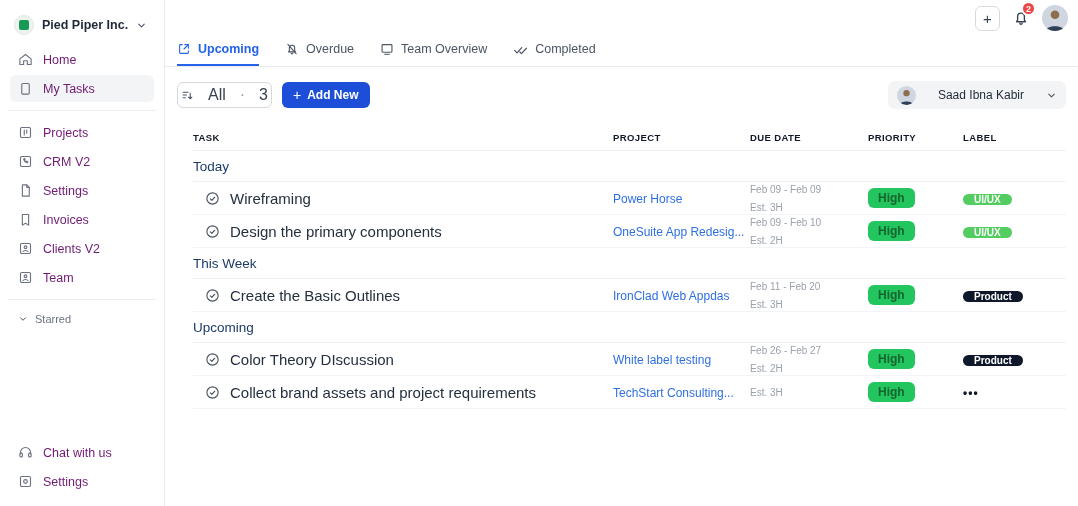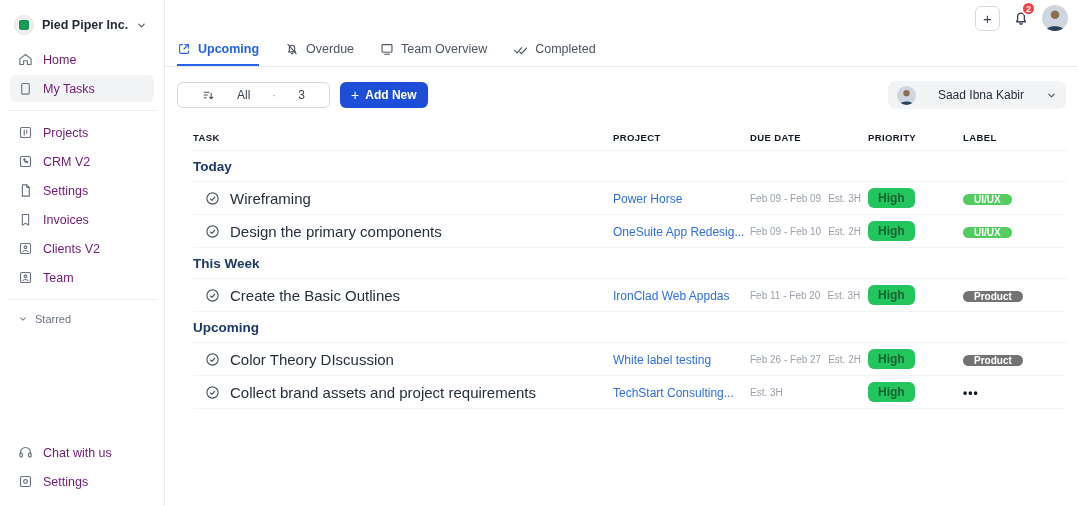--- a/index.html
+++ b/index.html
@@ -38,51 +38,51 @@
   .avatar.small { width:19px; height:19px; }
 
   .tabs-row { display:flex; gap:26px; padding:0 12px; border-bottom:1px solid #e9eaee; height:31px; }
   .tab { display:flex; align-items:center; gap:7px; font-size:12.5px; color:#4b5563;
     padding-bottom:2px; cursor:pointer; border-bottom:2px solid transparent; }
   .tab .ic { display:flex; color:#4b5563; }
   .tab.active { color:#2563eb; font-weight:700; border-bottom-color:#2563eb; }
   .tab.active .ic { color:#2563eb; }
 
   .toolbar { display:flex; align-items:center; gap:10px; padding:14px 12px 16px; }
-  .filter-chip { display:flex; align-items:center; gap:22px; border:1px solid #d6dae0; border-radius:6px;
-    height:26px; padding:0 24px; font-size:12px; color:#374151; background:#fff; cursor:pointer; }
+  .filter-chip { display:flex; align-items:center; gap:14px; border:1px solid #d6dae0; border-radius:6px;
+    height:26px; padding:0 3px; font-size:16px; color:#374151; background:#fff; cursor:pointer; }
   .filter-chip .ic { display:flex; color:#4b5563; }
   .add-new { display:flex; align-items:center; gap:6px; background:#1d4ed8; color:#fff; border:none;
     border-radius:6px; height:26px; padding:0 11px; font-size:12px; font-weight:600; cursor:pointer;
     font-family:"Liberation Sans", sans-serif; }
   .tb-spacer { flex:1; }
   .user-pill { display:flex; align-items:center; gap:22px; background:#f3f4f6; border-radius:7px;
     height:28px; padding:0 9px; font-size:12px; color:#1f2937; cursor:pointer; }
 
   .table-area { padding:0 12px 0 28px; }
   .thead { display:grid; grid-template-columns:420px 137px 118px 95px 1fr; align-items:center;
     height:26px; border-bottom:1px solid #eef0f3; }
   .th { font-size:9.5px; font-weight:700; letter-spacing:.4px; color:#111827; }
 
-  .section-title { height:31px; display:flex; align-items:center; font-size:13.5px; font-weight:700;
+  .section-title { height:31px; display:flex; align-items:center; font-size:13.5px; font-weight:400;
     color:#1c3a69; border-bottom:1px solid #eef0f3; }
   .trow { display:grid; grid-template-columns:420px 137px 118px 95px 1fr; align-items:center;
     min-height:33px; border-bottom:1px solid #f3f4f6; cursor:pointer; }
   .task-cell { display:flex; align-items:center; gap:10px; padding-left:12px; }
   .check { display:flex; color:#4b5563; cursor:pointer; }
   .task-text { font-size:15px; color:#25303f; }
   .plink { font-size:12px; color:#2e6fe0; text-decoration:none; cursor:pointer; }
-  .due-cell { display:flex; justify-content:flex-start; gap:7px; }
+  .due-cell { display:flex; flex-direction:column; justify-content:space-between; gap:7px; }
   .due-range, .due-est { font-size:10px; color:#9aa1ac; }
   .pill-priority { display:inline-block; background:#22c55e; color:#17652f; font-size:12px; font-weight:700;
     padding:3px 10px; border-radius:6px; }
   .pill-label { display:inline-block; color:#fff; font-size:10px; font-weight:700;
     padding:0 11px; border-radius:20px; }
   .pill-label.green { background:#53cd60; }
-  .pill-label.purple { background:#737373; }
+  .pill-label.purple { background:#0f172a; }
   .pill-label.more { background:transparent; color:#111827; font-size:12px; font-weight:700;
     letter-spacing:1px; padding:0; }
 </style>
 </head>
 <body>
 
 <div class="app">
 
   <aside class="sidebar">
     <div class="workspace">

